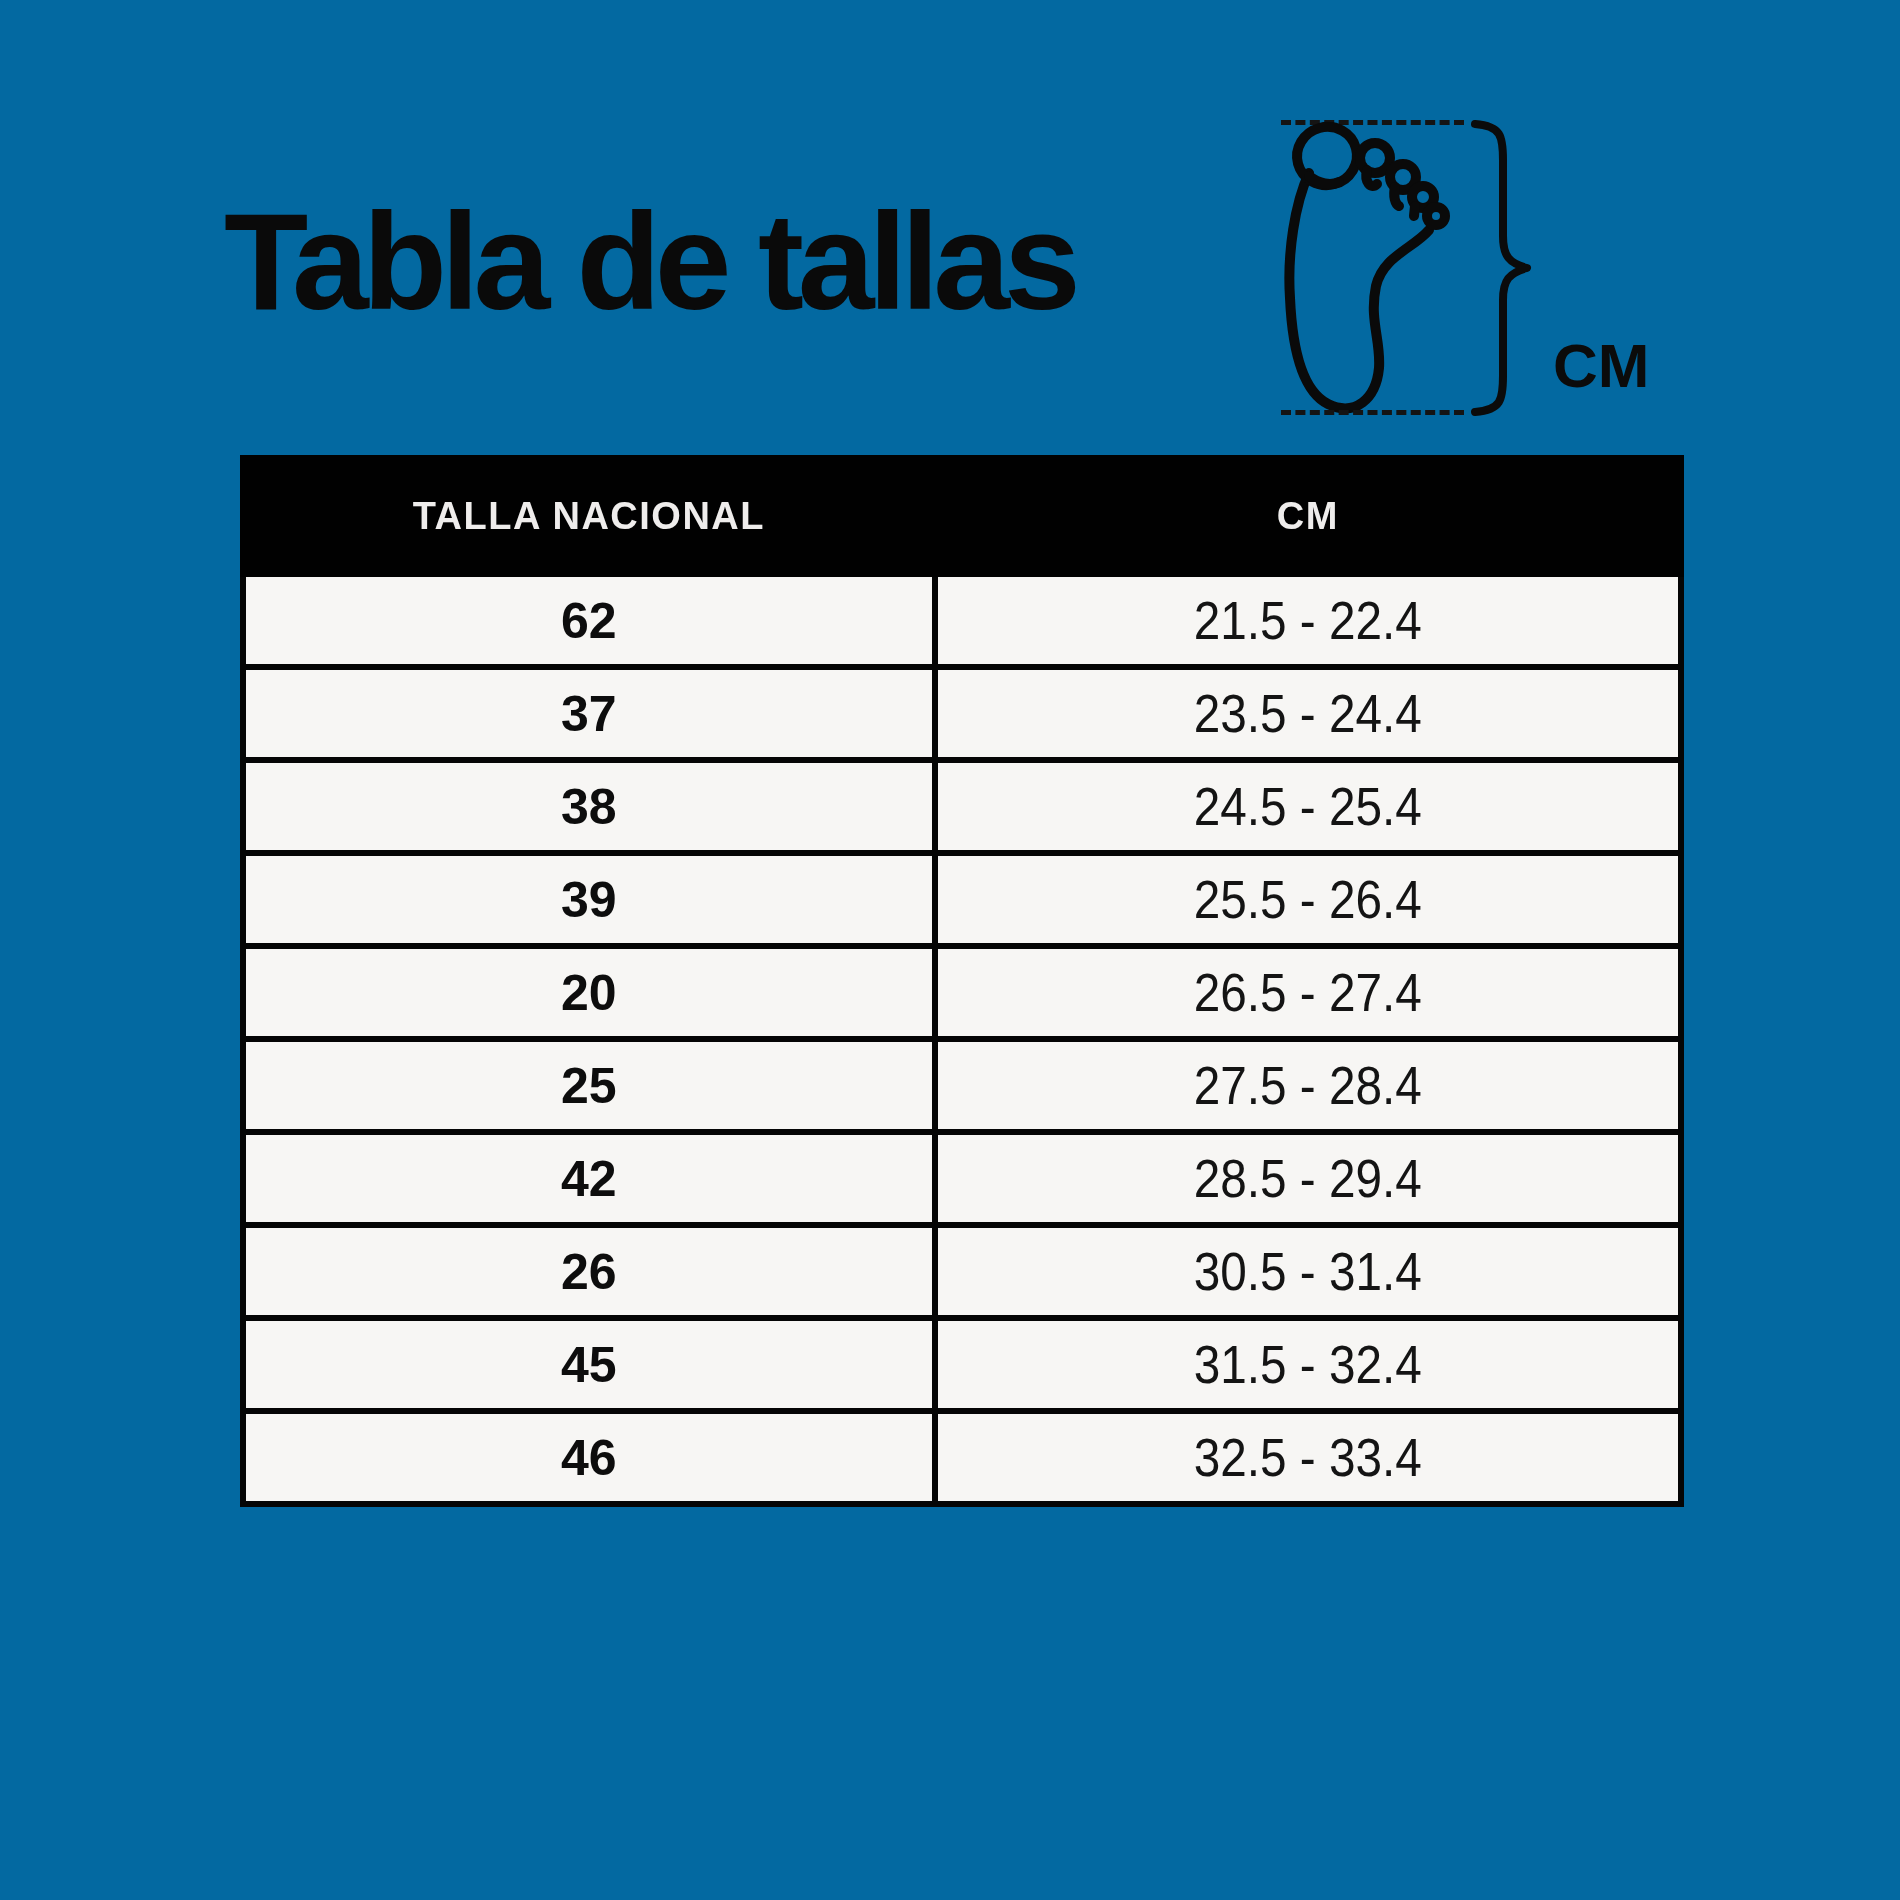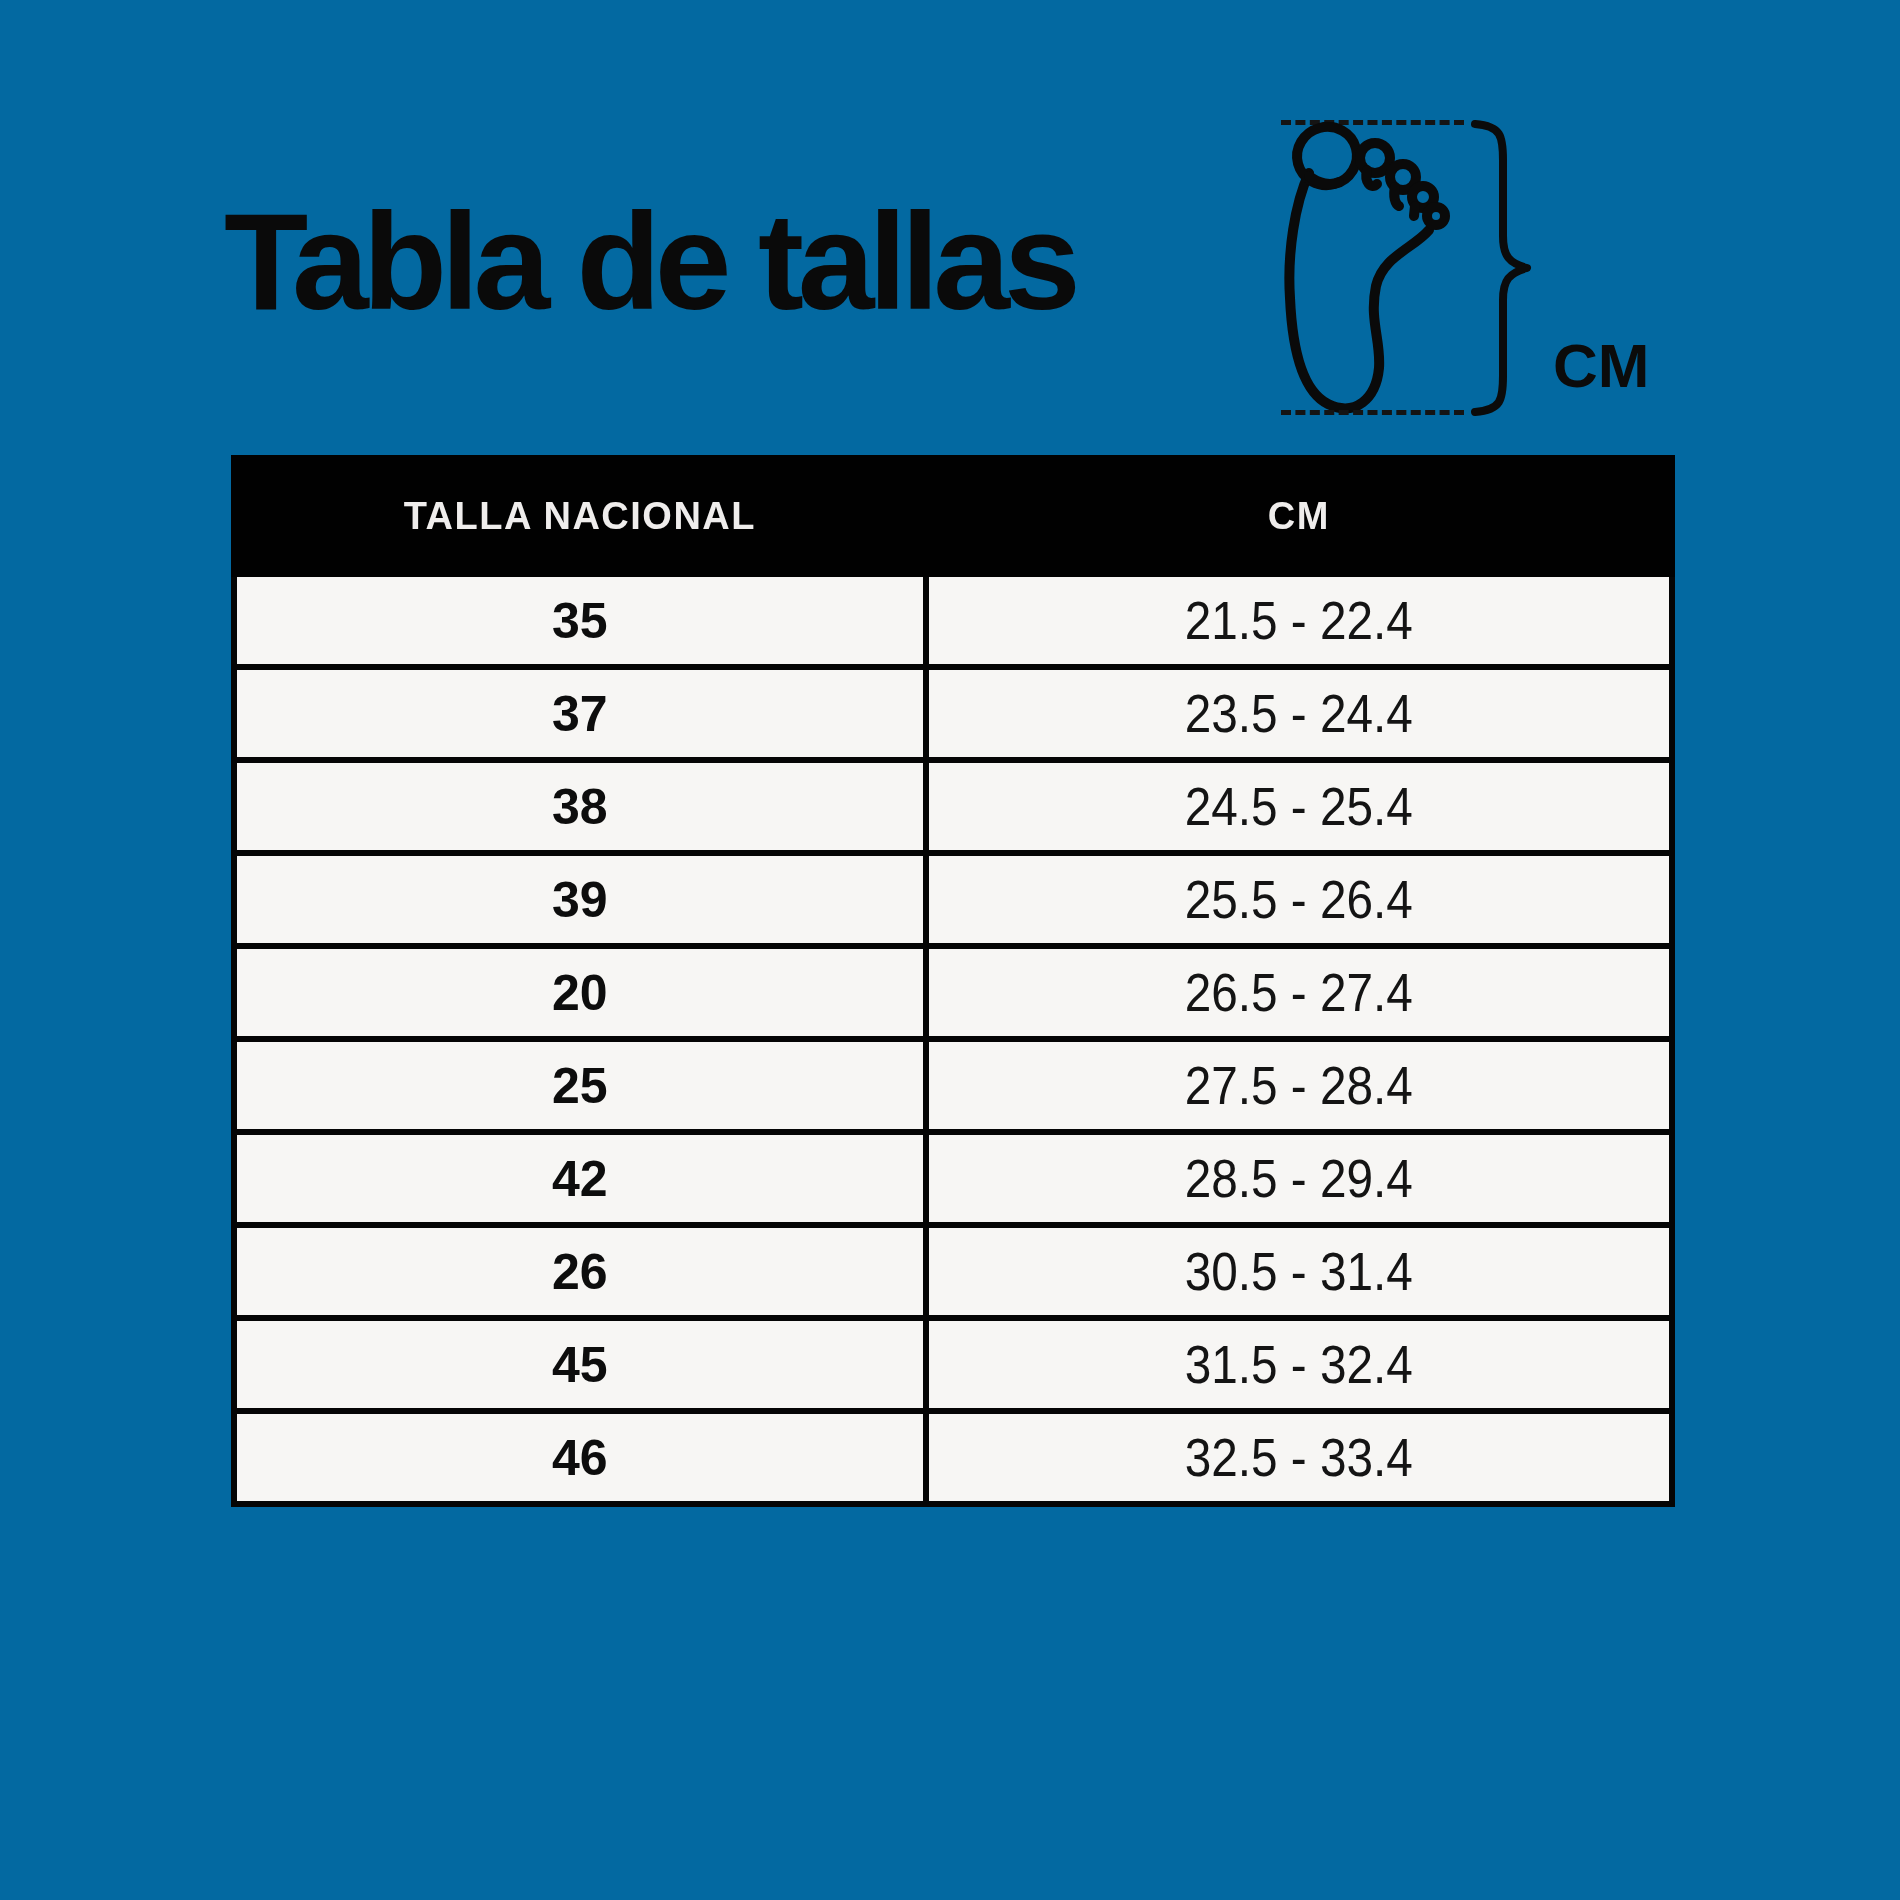--- a/index.html
+++ b/index.html
@@ -24,21 +24,21 @@
   .dash-bottom { top:310px; }
   .foot-svg { position:absolute; left:0; top:18px; }
   .brace-svg { position:absolute; left:192px; top:18px; }
   .unit-label {
     position:absolute; left:274px; top:235px;
     font-size:62px; line-height:1; font-weight:bold; letter-spacing:0px;
     color:#0b0b0b;
   }
   
   .size-table {
-    position:absolute; left:231px; top:455px; width:1444px;
+    position:absolute; left:240px; top:455px; width:1444px;
     border-collapse:collapse; table-layout:fixed;
   }
   .size-table col.c1 { width:48.1%; }
   .size-table col.c2 { width:51.9%; }
   .size-table th {
     height:110px; background:#010101; color:#efedec;
     font-size:38px; font-weight:bold; letter-spacing:1.5px;
     text-align:center; vertical-align:middle;
     border:6px solid #010101; padding:0;
   }
@@ -91,21 +91,21 @@
         <col class="c2">
       </colgroup>
     <thead>
       <tr>
         <th>TALLA NACIONAL</th>
         <th>CM</th>
       </tr>
     </thead>
     <tbody>
       <tr>
-        <td class="talla">35</td>
+        <td class="talla">62</td>
         <td class="cmcol"><span class="cond">21.5 - 22.4</span></td>
       </tr>
       <tr>
         <td class="talla">37</td>
         <td class="cmcol"><span class="cond">23.5 - 24.4</span></td>
       </tr>
       <tr>
         <td class="talla">38</td>
         <td class="cmcol"><span class="cond">24.5 - 25.4</span></td>
       </tr>

